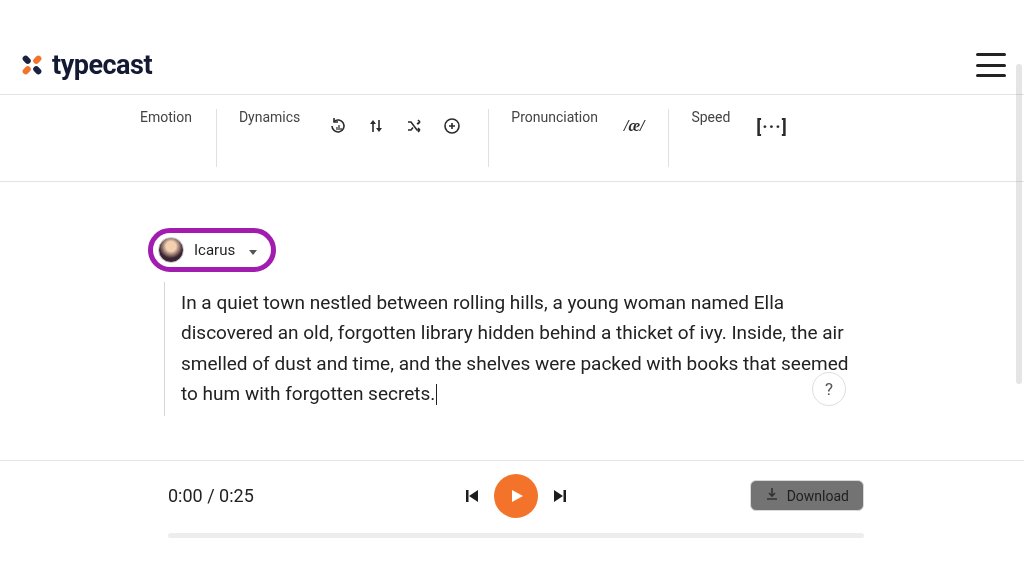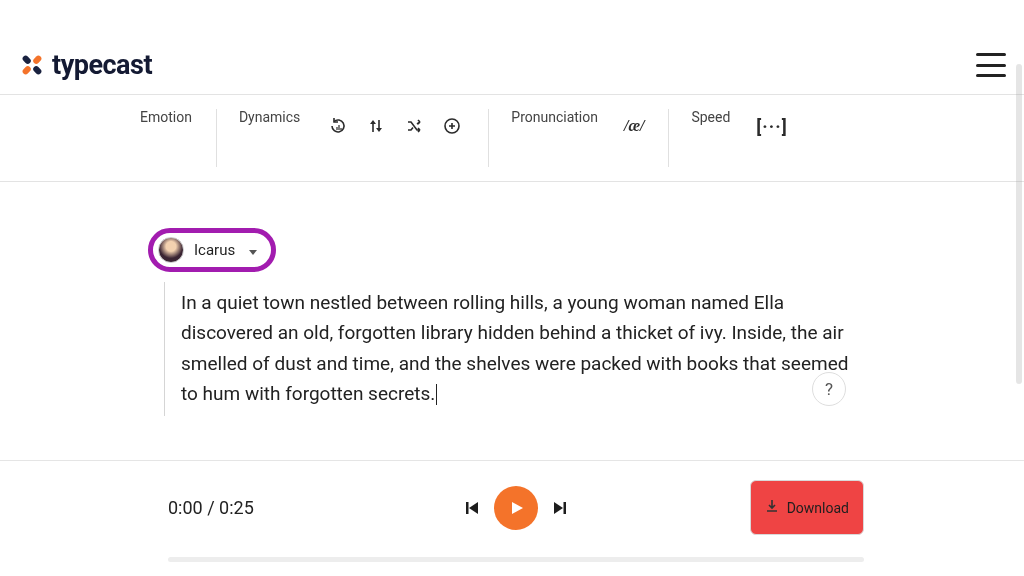--- a/index.html
+++ b/index.html
@@ -205,22 +205,22 @@
   .play-btn {
     width: 44px; height:44px; border-radius:50%;
     background: #f4732a;
     display:flex; align-items:center; justify-content:center;
     cursor:pointer;
   }
   .play-btn svg { fill:#fff; }
   .skip-btn { width:24px; height:24px; display:flex; align-items:center; justify-content:center; cursor:pointer; color:#1d1d1d;}
   .dl-btn {
     display:inline-flex; align-items:flex-end; gap:8px;
-    border:1px solid #d9d9d9; background:#ef4444;
-    border-radius:6px; padding:18px 14px;
+    border:1px solid #d9d9d9; background:#737373;
+    border-radius:6px; padding:6px 14px;
     font-size:14px; cursor:pointer;
   }
   .progress {
     margin-top: 22px;
     height: 5px;
     background: #ededed;
     border-radius: 3px;
   }
 
   

